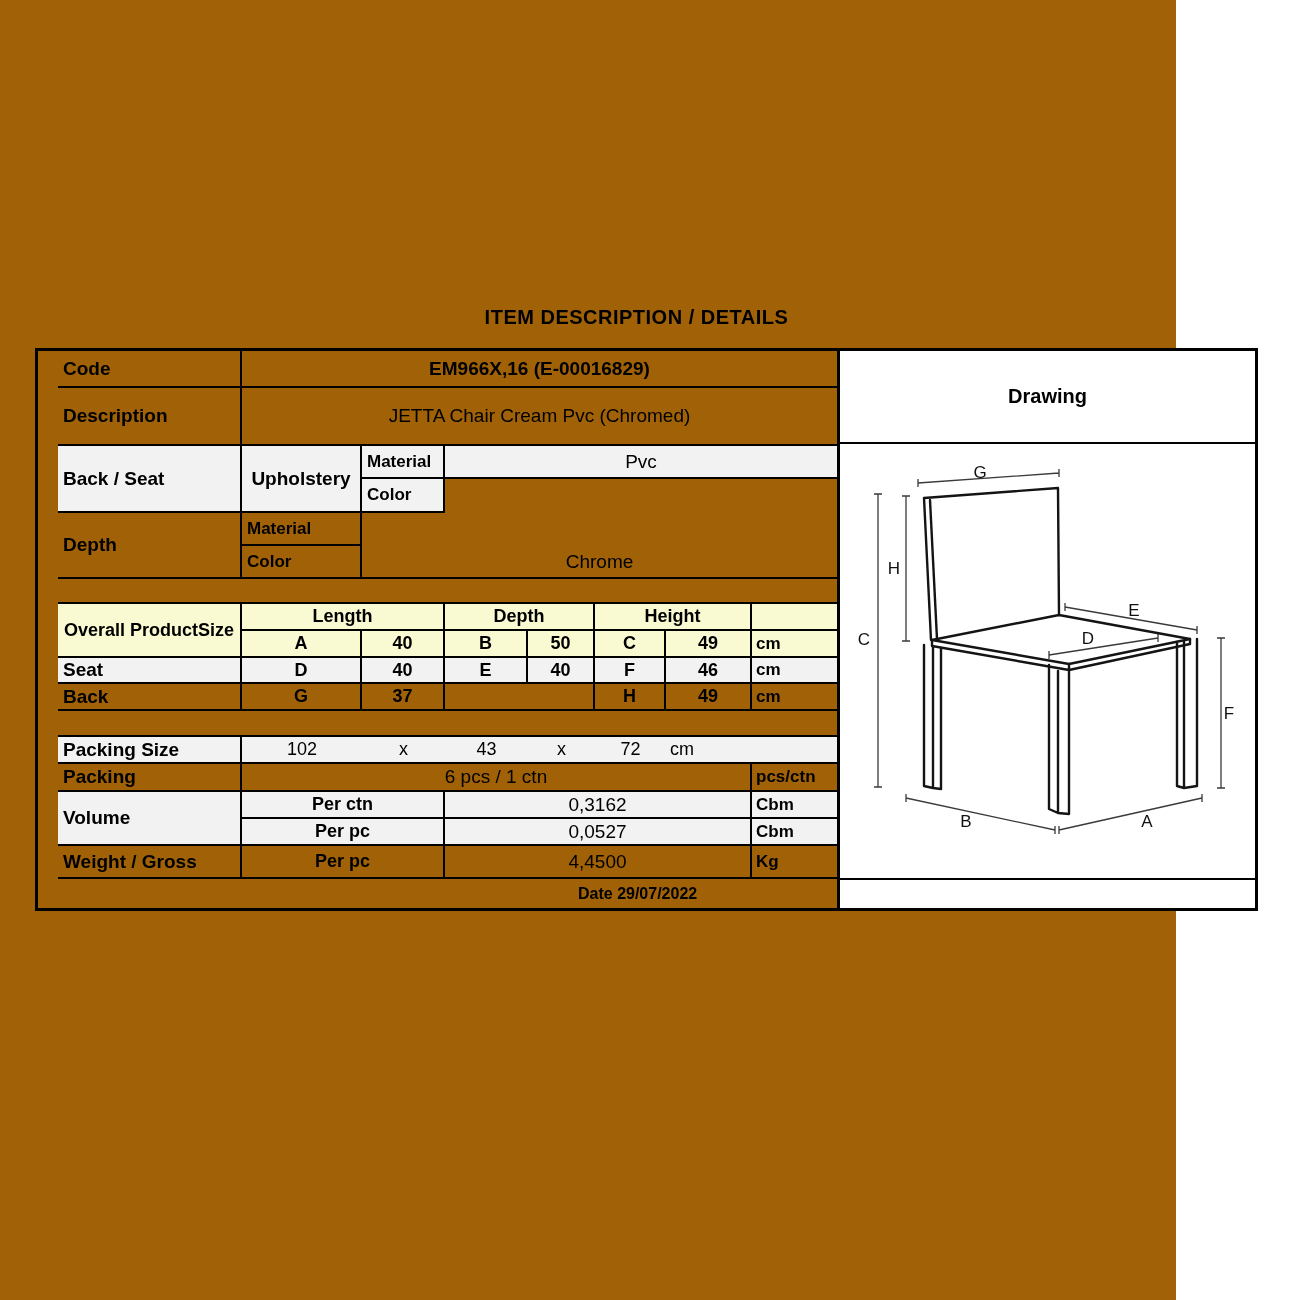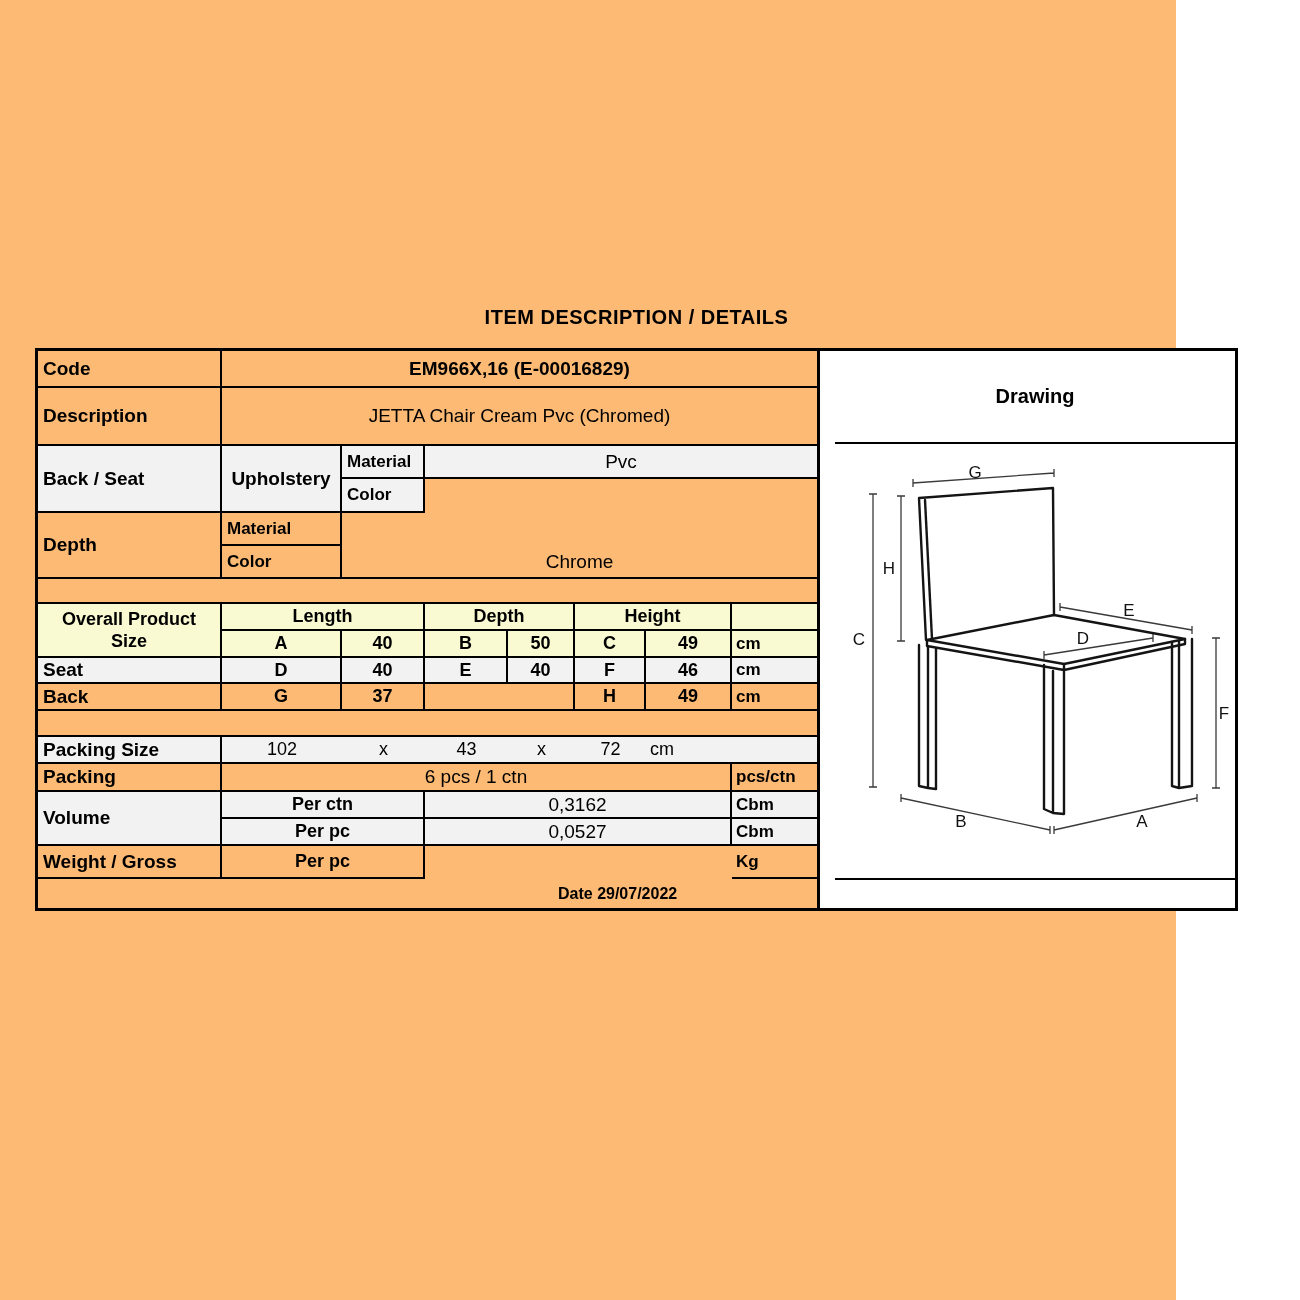--- a/index.html
+++ b/index.html
@@ -1,41 +1,41 @@
 <!DOCTYPE html>
 <html><head>
 <meta charset="utf-8">
 <style>
   html,body{margin:0;padding:0;background:#ffffff;}
-  .sheet{position:relative;width:1176px;height:1300px;background:#fdba74;
+  .sheet{position:relative;width:1176px;height:1300px;background:#a16207;
          font-family:"Liberation Sans","DejaVu Sans",sans-serif;color:#000;}
   .doc-title{position:absolute;left:35px;top:306px;width:1203px;text-align:center;
              font-size:20px;font-weight:bold;letter-spacing:.5px;}
   .content{position:absolute;left:35px;top:348px;display:flex;align-items:flex-start;}
   .spec-grid{display:grid;box-sizing:content-box;border:3px solid #000;
              grid-template-columns:184px 120px 83px 83px 67px 71px 86px 85px;
-             grid-template-rows:37px 58px 33px 34px 33px 33px 25px 27px 27px 26px 27px 26px 27px 28px 27px 27px 33px 29px;}
+             grid-template-rows:37px 58px 33px 34px 33px 33px 25px 27px 27px 26px 27px 26px 27px 28px 27px 27px 33px 29px;padding-left:20px;}
   .cell{border-right:2px solid #000;border-bottom:2px solid #000;display:flex;
         align-items:center;justify-content:center;font-size:19px;overflow:hidden;box-sizing:border-box;}
   .lbl{justify-content:flex-start;padding-left:5px;font-weight:bold;}
   .b{font-weight:bold;}
   .sm{font-size:17px;}
   .unit{justify-content:flex-start;padding-left:4px;font-weight:bold;font-size:17px;}
   .er{border-right:none;}
   .eb{border-bottom:none;}
   .gray{background:#f2f2f2;}
   .yellow{background:#fafad2;}
-  .two-line{flex-direction:column;line-height:1.25;font-weight:bold;font-size:18px;}
+  .two-line{flex-direction:row;line-height:1.25;font-weight:bold;font-size:18px;}
   .size-txt{font-size:18px;}
   .ps-grid{display:grid;width:100%;height:100%;
            grid-template-columns:120px 83px 83px 67px 71px 86px 85px;}
   .ps-grid span{display:flex;align-items:center;justify-content:center;font-size:18px;}
   .ps-grid .left{justify-content:flex-start;padding-left:4px;}
   .date-cell{justify-content:flex-start;padding-left:520px;font-weight:bold;font-size:16px;}
-  .drawing-panel{width:418px;height:563px;box-sizing:border-box;border:3px solid #000;border-left:none;background:#fff;padding-left:15px;}
+  .drawing-panel{width:418px;height:563px;box-sizing:border-box;border:3px solid #000;border-left:none;background:#fff;}
   .drawing-header{height:93px;box-sizing:border-box;border-bottom:2px solid #000;display:flex;
                   align-items:center;justify-content:center;font-size:20px;font-weight:bold;}
   .drawing-area{height:436px;box-sizing:border-box;border-bottom:2px solid #000;}
   .drawing-footer{height:28px;}
   svg text{font-family:"Liberation Sans","DejaVu Sans",sans-serif;font-size:17px;fill:#111;}
 </style>
 </head>
 <body>
 
 <div class="sheet">
@@ -121,20 +121,21 @@
       <div class="cell lbl gray" style="grid-area:15/1/17/2">Volume</div>
       <div class="cell b gray size-txt" style="grid-area:15/2/16/4">Per ctn</div>
       <div class="cell gray" style="grid-area:15/4/16/8">0,3162</div>
       <div class="cell unit gray er" style="grid-area:15/8/16/9">Cbm</div>
       <div class="cell b gray size-txt" style="grid-area:16/2/17/4">Per pc</div>
       <div class="cell gray" style="grid-area:16/4/17/8">0,0527</div>
       <div class="cell unit gray er" style="grid-area:16/8/17/9">Cbm</div>
 
       <div class="cell lbl" style="grid-area:17/1/18/2">Weight / Gross</div>
       <div class="cell b size-txt" style="grid-area:17/2/18/4">Per pc</div>
+      <div class="cell" style="grid-area:17/4/18/8">4,4500</div>
       <div class="cell unit er" style="grid-area:17/8/18/9">Kg</div>
 
       <div class="cell date-cell er eb" style="grid-area:18/1/19/9">Date 29/07/2022</div>
     </div>
 
     <div class="drawing-panel">
       <div class="drawing-header">Drawing</div>
       <div class="drawing-area">
         <svg width="415" height="434" viewBox="0 0 415 434">
 

